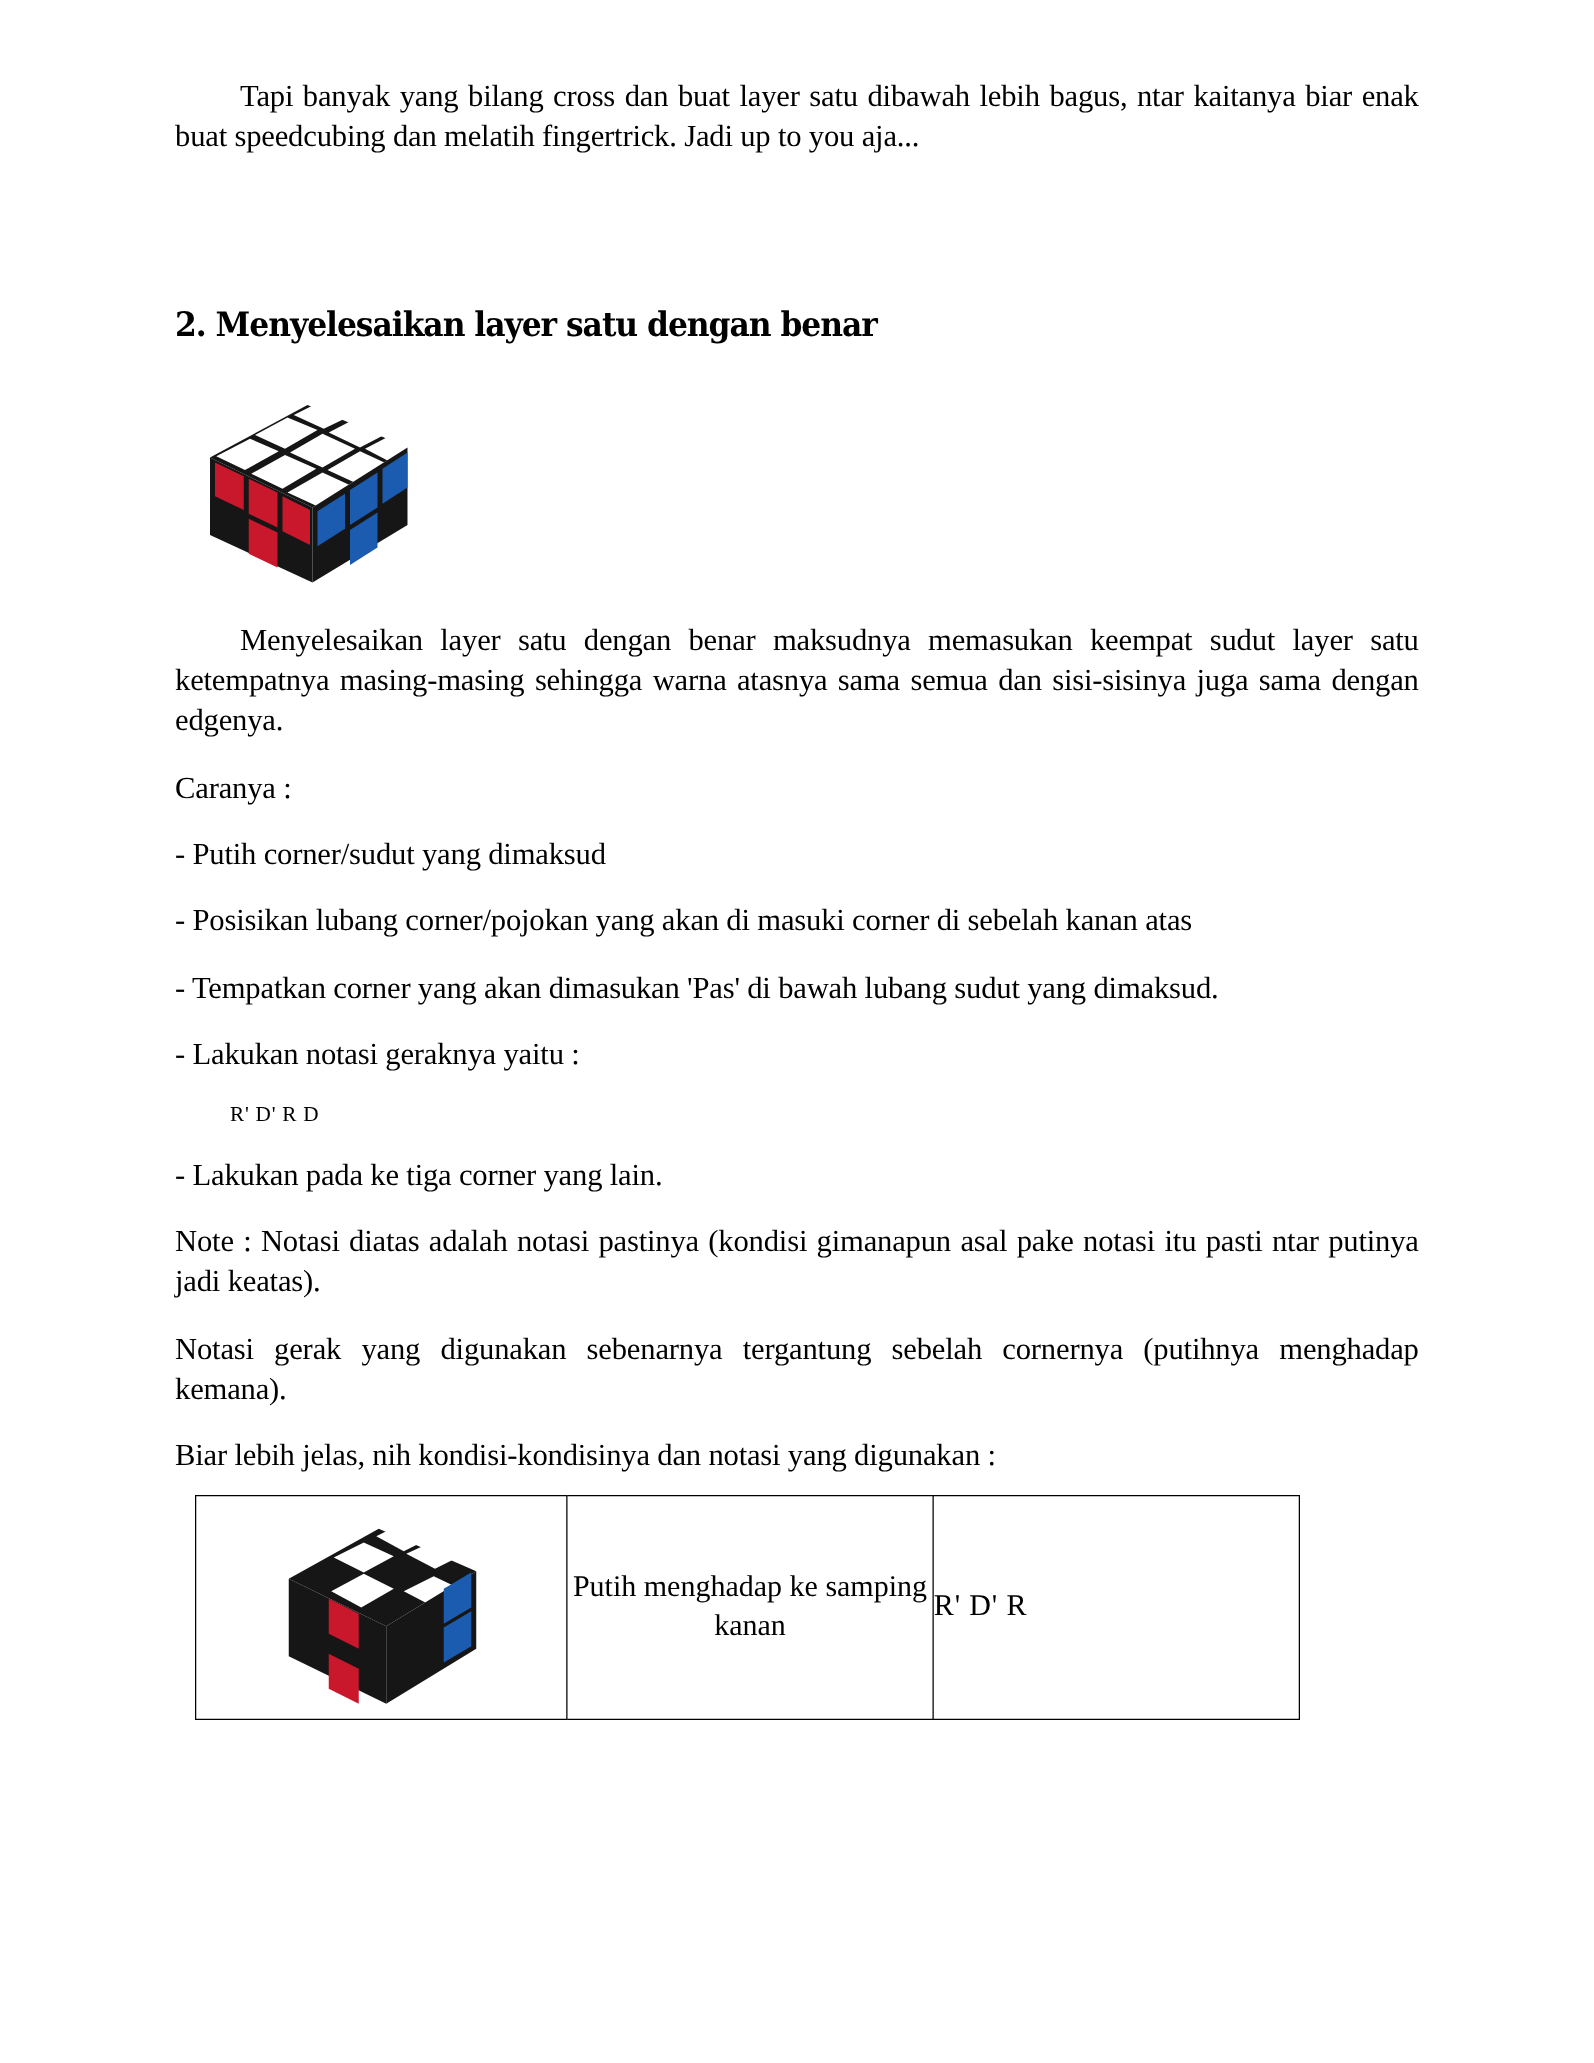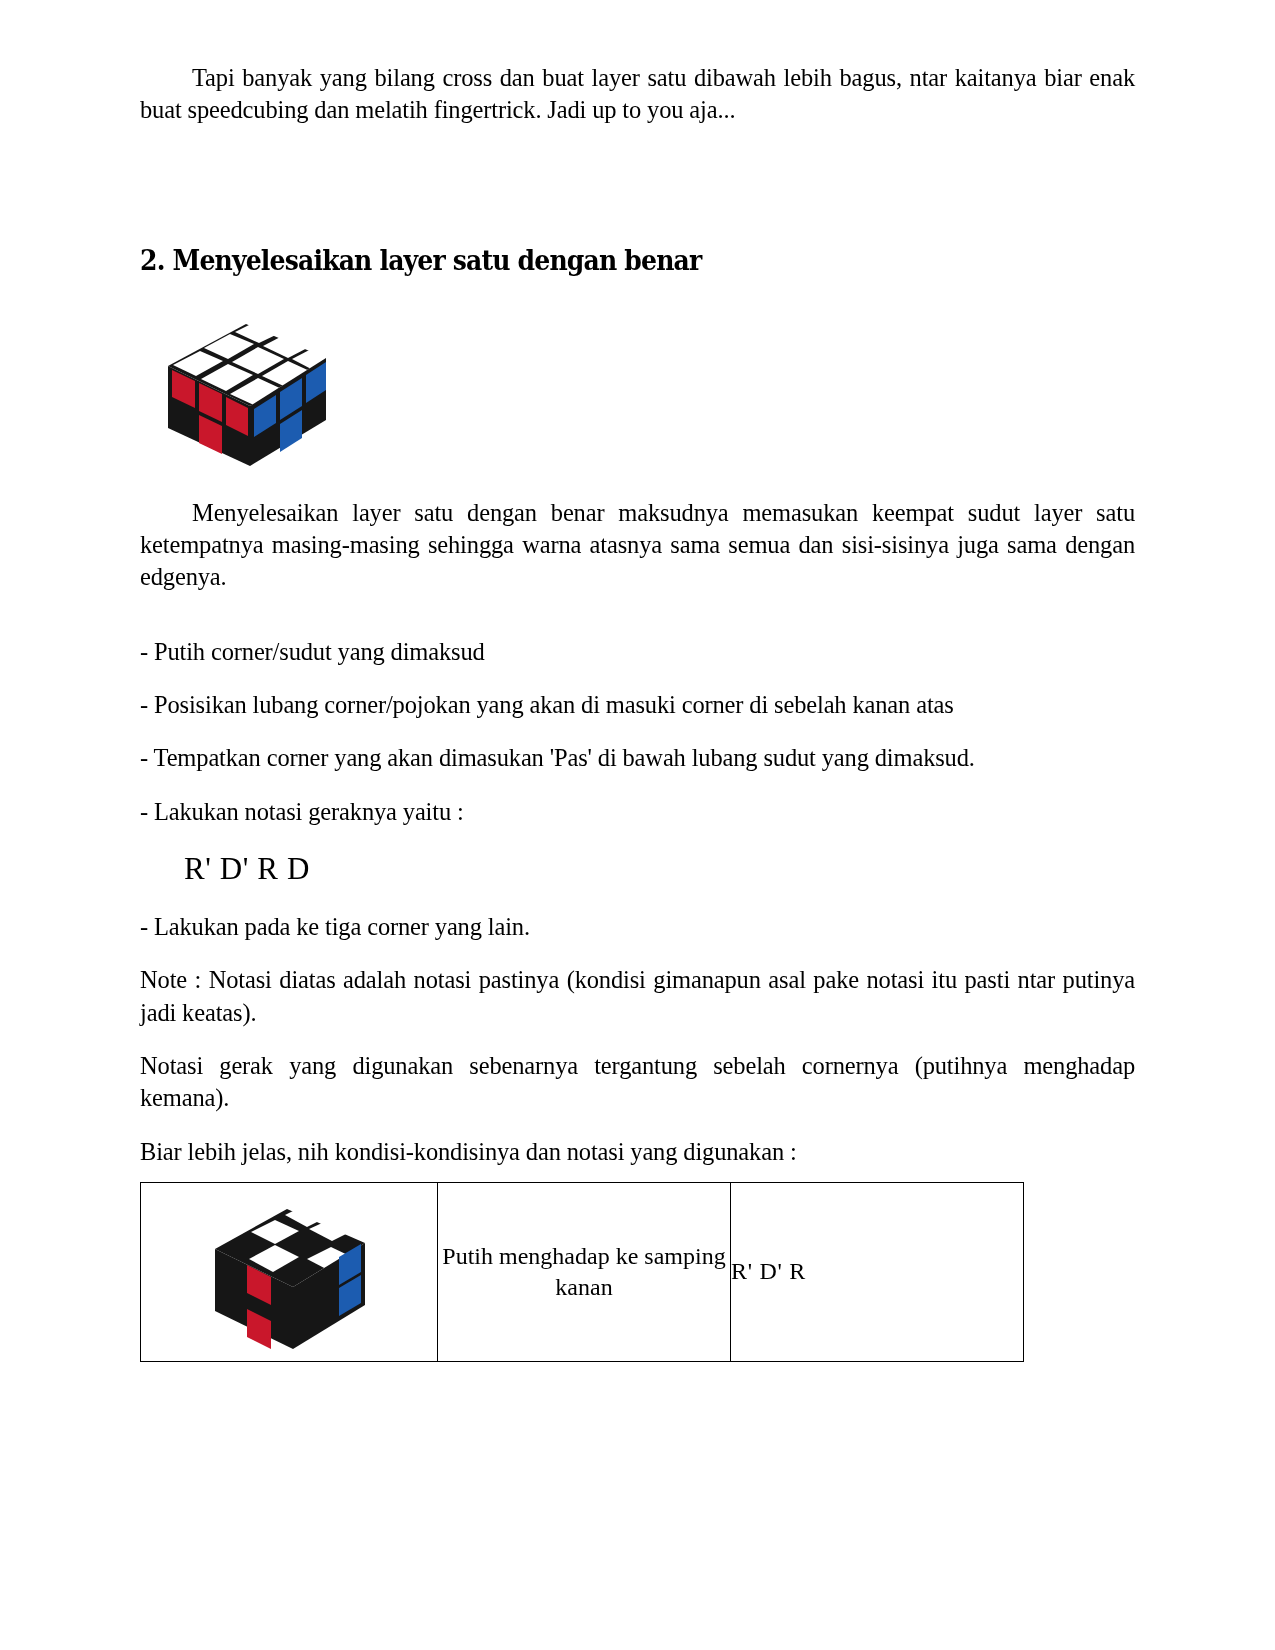--- a/index.html
+++ b/index.html
@@ -49,30 +49,30 @@
     white-space: nowrap;
   }
 
   .cube-wrap-main {
     margin: 0;
     padding-left: 14px;
     height: 162px;
   }
 
   .notation-line {
-    font-size: 31px;
+    font-size: 17px;
     padding-left: 44px;
     letter-spacing: 0.6px;
   }
 
   
   table.cond-table {
     border-collapse: collapse;
     width: 880px;
-    margin-left: 0;
+    margin-left: 16px;
     table-layout: fixed;
   }
   table.cond-table td {
     border: 1.6px solid #000000;
     vertical-align: middle;
     padding: 0;
     height: 178px;
   }
   td.cell-img { width: 296px; text-align: center; }
   td.cell-desc { width: 292px; text-align: center; font-size: 24px; line-height: 1.28; padding: 0 22px; }
@@ -131,20 +131,21 @@
       </g>
     </svg>
   </div>
 
   <div class="gap-sm"></div>
 
   <p class="para indent">Menyelesaikan layer satu dengan benar maksudnya memasukan keempat sudut layer satu ketempatnya masing-masing sehingga warna atasnya sama semua dan sisi-sisinya juga sama dengan edgenya.</p>
 
   <div class="gap-sm"></div>
 
+  <p class="para">Caranya :</p>
 
   <div class="gap-sm"></div>
 
   <p class="para">- Putih corner/sudut yang dimaksud</p>
 
   <div class="gap-sm"></div>
 
   <p class="para">- Posisikan lubang corner/pojokan yang akan di masuki corner di sebelah kanan atas</p>
 
   <div class="gap-sm"></div>

